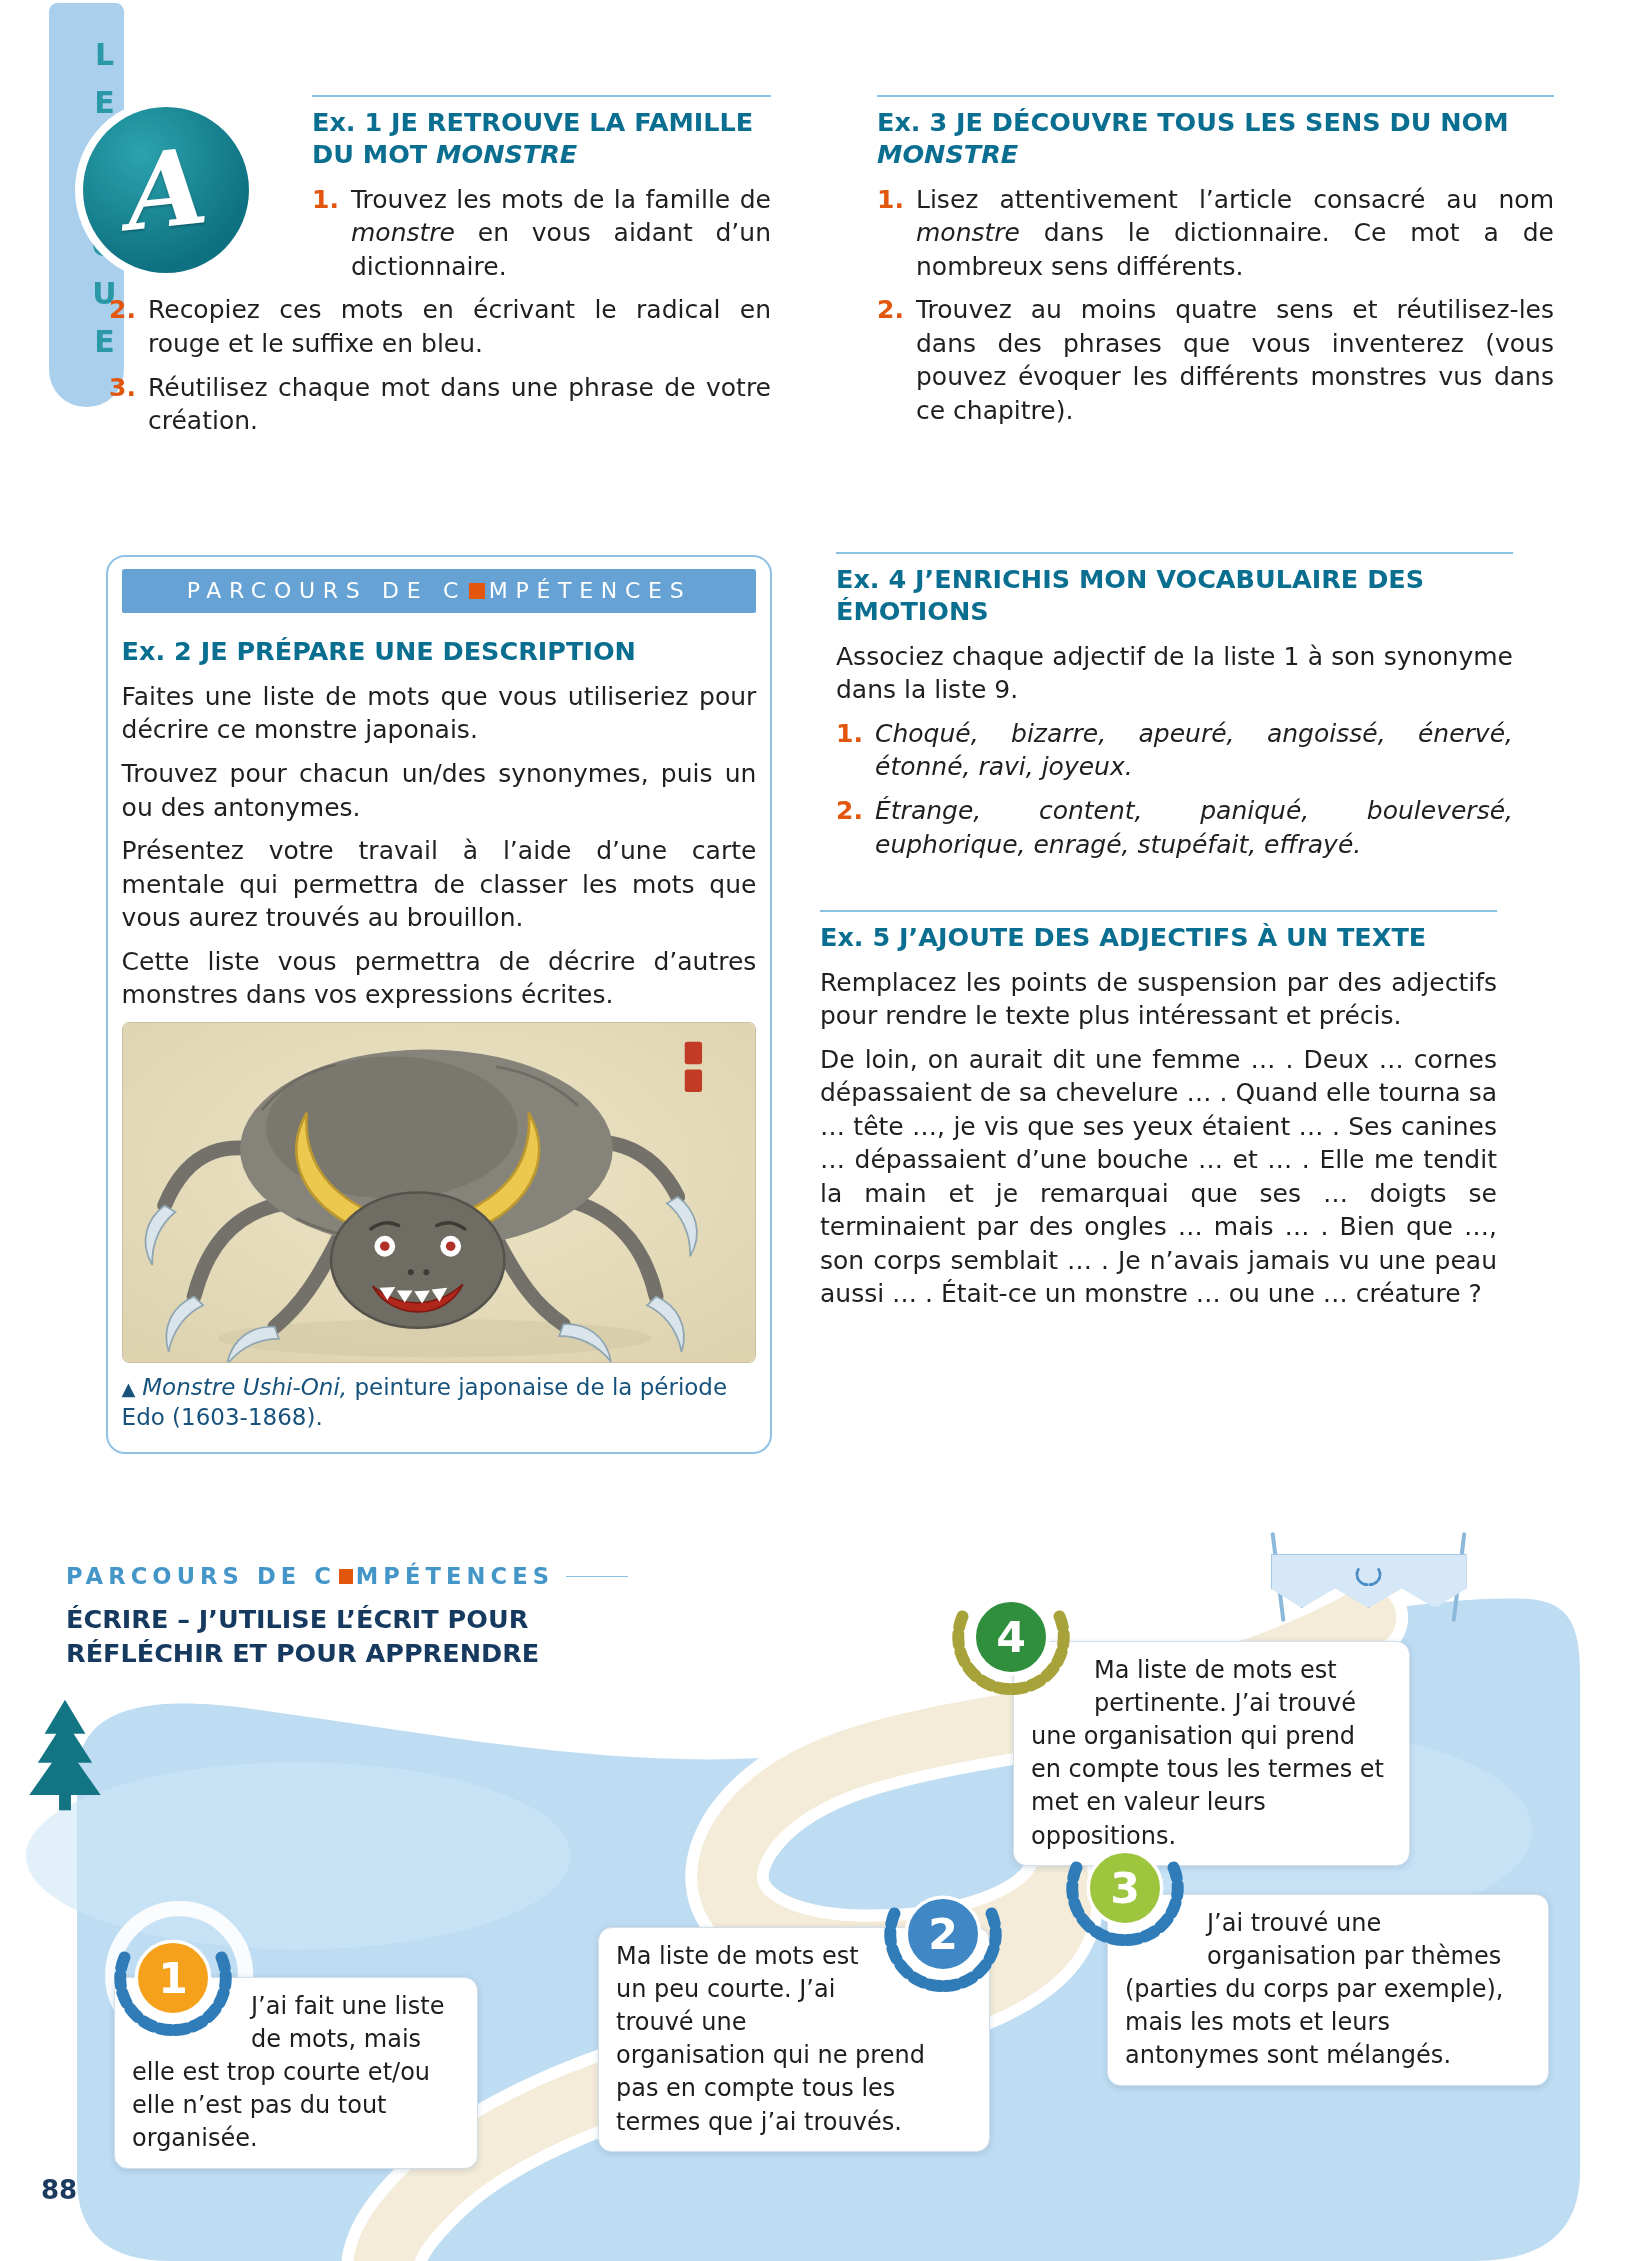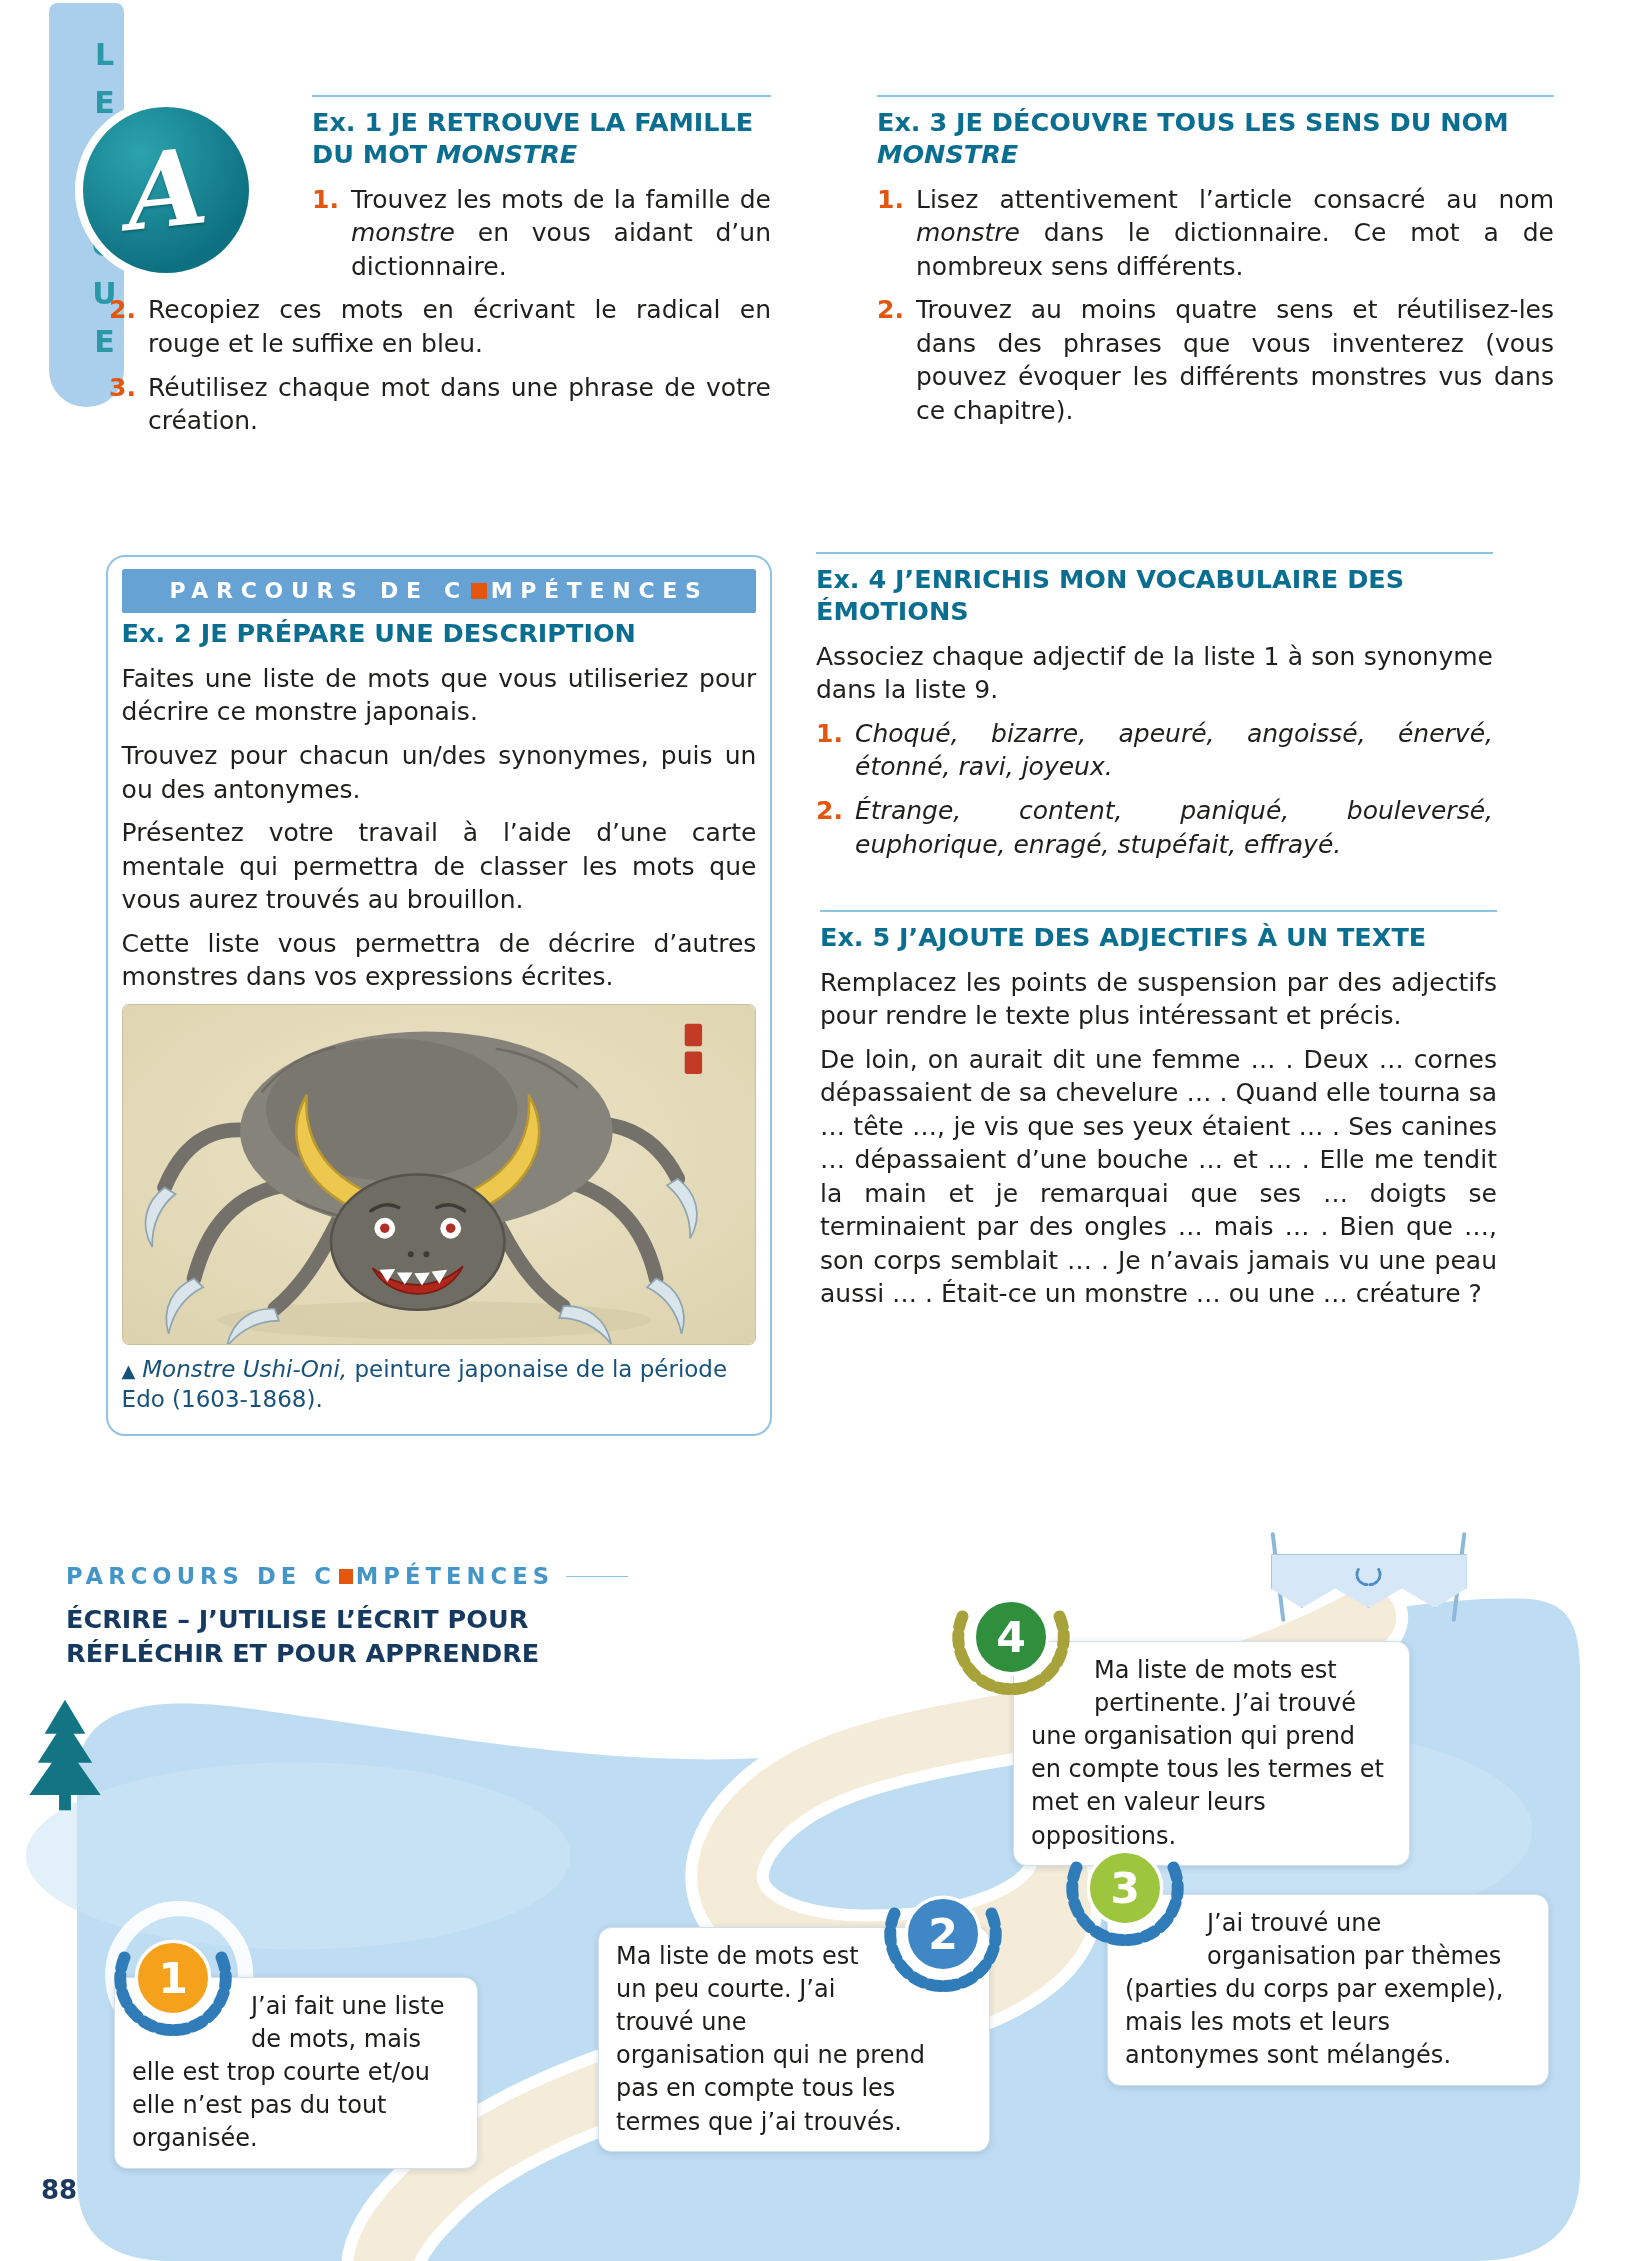--- a/index.html
+++ b/index.html
@@ -46,33 +46,33 @@
     line-height:1.25;
   }
   .indent { margin-left:203px; }
   .item { display:flex; margin-bottom:10.2px; }
   .item .num { flex:0 0 39px; color:#e2570d; font-weight:bold; }
   .item .txt { flex:1; text-align:justify; }
   .para { margin:0 0 10.2px 0; text-align:justify; }
 
   #ex1 { left:109px; top:95px; width:662px; }
   #ex3 { left:864px; top:95px; width:677px;margin-left:13px; }
-  #ex4 { left:816px; top:552px; width:677px; }
+  #ex4 { left:836px; top:552px; width:677px; }
   #ex5 { left:820px; top:910px; width:677px; }
 
   
   #parcours-box {
     position:absolute; left:106px; top:555px; width:666px; z-index:3;
     background:#ffffff; border:2.6px solid #90c2e6; border-radius:19px;
     padding:12px 13.6px 19px 13.6px;
   }
   #parcours-box .pbox-header {
-    background:#66a3d4; color:#ffffff; font-weight:bold; font-size:22px;
+    background:#66a3d4; color:#ffffff; font-weight:normal; font-size:22px;
     letter-spacing:7.7px; text-align:center; padding:6.8px 0 7.7px 0;
-    border-radius:2.6px; margin-bottom:5px;
+    border-radius:2.6px; margin-bottom:23px;
   }
   .osq {
     display:inline-block; width:16px; height:16px; background:#e2570d;
     margin:0 3.4px; vertical-align:-0.9px;
   }
   .osq.sm { width:14.5px; height:14.5px; margin:0 2.6px; }
   #painting {
     width:100%; height:341px; margin-top:5.1px;
     border:0.9px solid #c9c0a2; border-radius:6.8px; overflow:hidden;
   }

